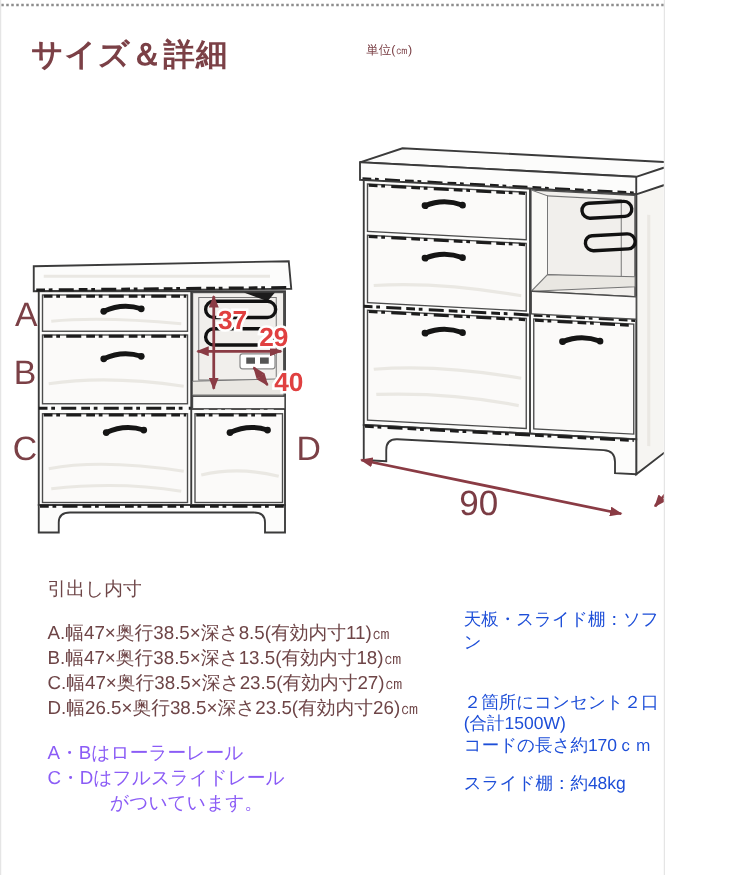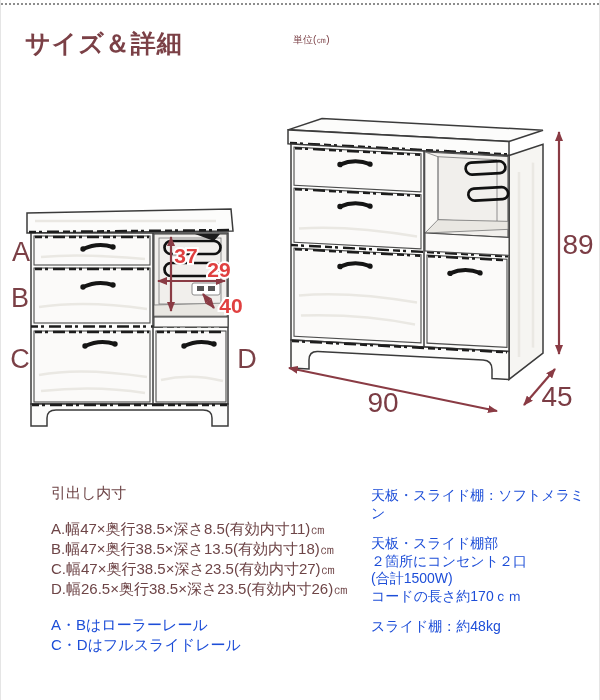--- a/index.html
+++ b/index.html
@@ -1,29 +1,29 @@
 <!DOCTYPE html>
 <html><head>
 <meta charset="utf-8">
 <style>
   html,body{margin:0;padding:0;background:#fff;}
-  #page{position:relative;width:600px;height:700px;background:#ffffff;
+  #page{position:relative;width:532px;height:700px;background:#ffffff;
         border-left:1px solid #e5e5e5;border-right:1px solid #e5e5e5;box-sizing:border-box;
         font-family:"Liberation Sans","DejaVu Sans",sans-serif;overflow:hidden;}
   .topdots{position:absolute;top:3px;left:0;right:0;border-top:2px dotted #8d8d8d;}
   .title{position:absolute;left:24px;top:27px;font-size:25px;font-weight:600;
          color:#7b4046;letter-spacing:1px;}
   .unit{position:absolute;left:292px;top:33px;font-size:10px;color:#7b4046;}
   .svgbox{position:absolute;}
   #front-svg{left:10px;top:195px;}
   #persp-svg{left:260px;top:100px;}
-  .specs{position:absolute;left:37px;top:484px;width:330px;color:#6e4547;font-size:15px;margin-left:13px;}
+  .specs{position:absolute;left:37px;top:462px;width:330px;color:#6e4547;font-size:15px;}
   .specs .heading{margin:0 0 16px 0;}
   .specs .line{line-height:20px;}
-  .rail-notes{margin-top:16px;color:#1d4ed8;}
+  .rail-notes{margin-top:16px;color:#8b5cf6;}
   .rail-notes .line{line-height:20px;}
   .rail-notes .indent{padding-left:50px;}
   .materials{position:absolute;left:370px;top:487px;width:225px;color:#1d4ed8;
              font-size:14px;line-height:17.5px;}
   .materials .block{margin:0 0 13px 0;}
   
   .ol{fill:#fcfcfb;stroke:#3b3b3b;stroke-width:1.5;}
   .ol2{fill:#fbfaf9;stroke:#4c4c4c;stroke-width:1.1;}
   .thin{fill:none;stroke:#777;stroke-width:0.8;}
   .grain{stroke:#1c1c1c;stroke-width:2.4;stroke-dasharray:7 3 3 5 12 4;fill:none;}
@@ -230,28 +230,29 @@
 
   <div class="specs">
     <p class="heading">引出し内寸</p>
     <div class="line">A.幅47×奥行38.5×深さ8.5(有効内寸11)㎝</div>
     <div class="line">B.幅47×奥行38.5×深さ13.5(有効内寸18)㎝</div>
     <div class="line">C.幅47×奥行38.5×深さ23.5(有効内寸27)㎝</div>
     <div class="line">D.幅26.5×奥行38.5×深さ23.5(有効内寸26)㎝</div>
     <div class="rail-notes">
       <div class="line">A・Bはローラーレール</div>
       <div class="line">C・Dはフルスライドレール</div>
+      <div class="line indent">がついています。</div>
     </div>
   </div>
 
   <div class="materials">
     <p class="block">
       <span>天板・スライド棚：ソフトメラミン</span><br>
     </p>
     <p class="block">
-      <span>天板・スライド棚部</span><br>
+      <br>
       <span>２箇所にコンセント２口</span><br>
       <span>(合計1500W)</span><br>
       <span>コードの長さ約170ｃｍ</span>
     </p>
     <p class="block">スライド棚：約48kg</p>
   </div>
 </div>
 
 </body></html>

